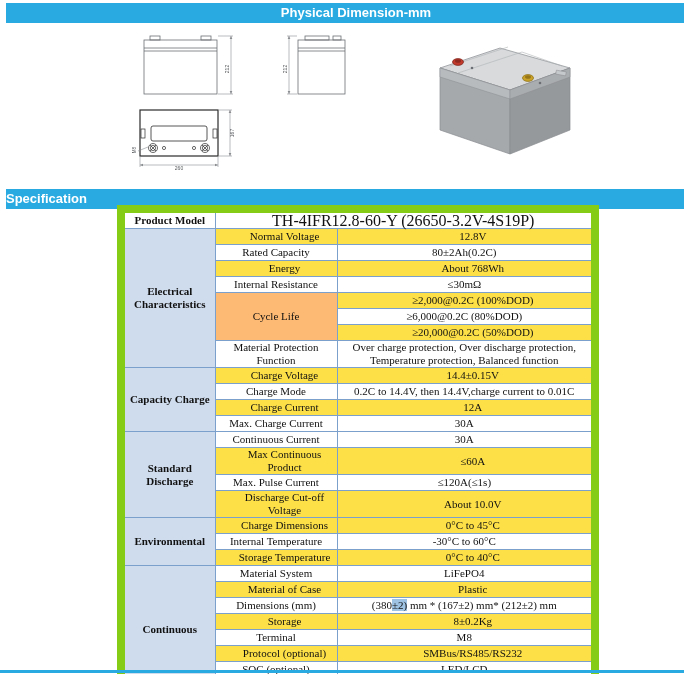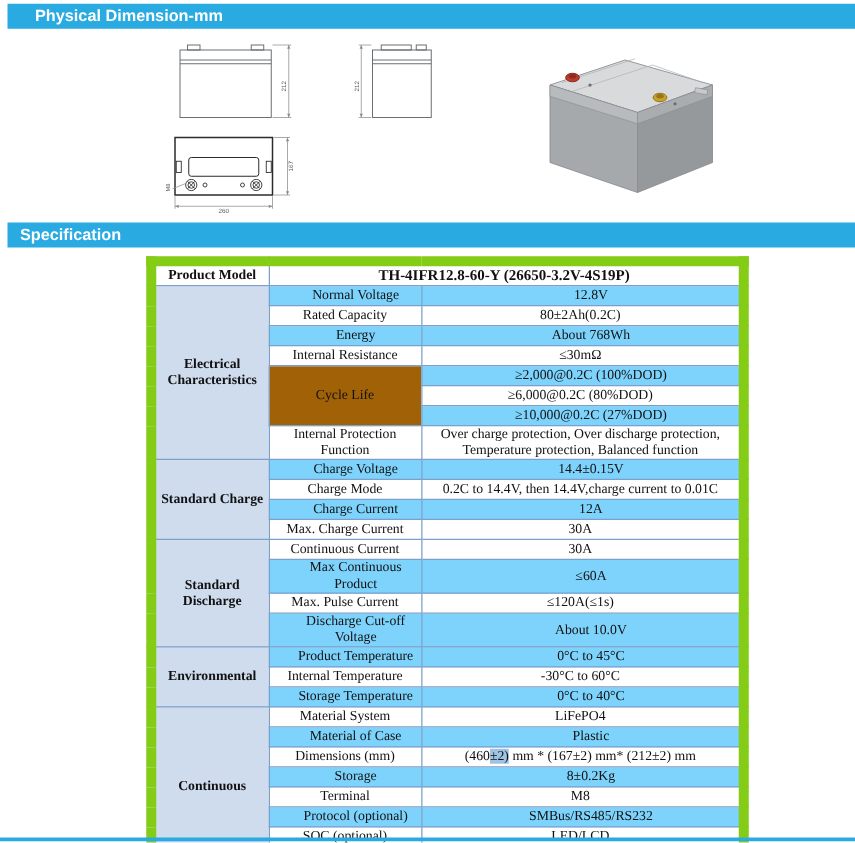--- a/index.html
+++ b/index.html
@@ -6,22 +6,22 @@
   body{
     width:684px;height:674px;position:relative;background:#ffffff;
     font-family:"Liberation Sans", sans-serif; overflow:hidden;
   }
   
   .bar{
     position:absolute;left:6px;right:0;height:20px;background:#29abe2;
     color:#ffffff;font-weight:bold;font-size:13px;line-height:20px;
     font-family:"Liberation Sans", sans-serif;
   }
-  .bar1{top:3px;padding-left:22px;}
-  .bar2{top:178px;padding-left:10px;}
+  .bar1{top:3px;padding-left:22px;text-align:center;}
+  .bar2{top:189px;}
   .bottom-rule{position:absolute;left:0;right:0;top:670px;height:3px;background:#29abe2;}
 
   
   .drawings{position:absolute;left:0;top:26px;width:684px;height:150px;}
 
   
   .spec-wrap{position:absolute;left:117px;top:205px;}
   table.spec{
     border-collapse:collapse;table-layout:fixed;width:482px;
     font-family:"Liberation Serif", "DejaVu Serif", serif;
@@ -30,25 +30,25 @@
   table.spec td{
     border:1px solid #7ba0cc;height:15px;padding:0 3px;
     text-align:center;vertical-align:middle;line-height:13px;
   }
   table.spec{border:8px solid #84cc16;}
   .c1{width:94px;}
   .c2{width:122px;}
   .c3{width:258px;}
   td.cat{background:#cfdcee;font-weight:bold;}
   td.pm-lbl{background:#ffffff;font-weight:bold;}
-  td.pm-val{font-weight:bold;font-size:12px;border-bottom:2px solid #5b83b8;}
+  td.pm-val{font-weight:normal;font-size:16px;border-bottom:2px solid #5b83b8;}
   td.pm-lbl{border-bottom:2px solid #5b83b8;}
-  tr.blue td.lbl, tr.blue td.val{background:#7dd3fc;padding-left:20px;}
+  tr.blue td.lbl, tr.blue td.val{background:#fde047;padding-left:20px;}
   tr.white td.lbl, tr.white td.val{background:#ffffff;}
-  td.cyc{background:#a16207;}
+  td.cyc{background:#fdba74;}
   td.val{white-space:nowrap;}
   td.wrap{white-space:normal;height:28px;}
   td.dimv{white-space:pre;}
   .hl{background:#9fc3e3;}
 </style>
 </head>
 <body>
 
 <div class="bar bar1">Physical Dimension-mm</div>
 
@@ -187,29 +187,29 @@
     <td class="val">≤30mΩ</td>
   </tr>
   <tr class="blue">
     <td class="cyc" rowspan="3">Cycle Life</td>
     <td class="val">≥2,000@0.2C (100%DOD)</td>
   </tr>
   <tr class="white">
     <td class="val">≥6,000@0.2C (80%DOD)</td>
   </tr>
   <tr class="blue">
-    <td class="val">≥10,000@0.2C (27%DOD)</td>
-  </tr>
-  <tr class="white">
-    <td class="lbl wrap">Internal Protection Function</td>
+    <td class="val">≥20,000@0.2C (50%DOD)</td>
+  </tr>
+  <tr class="white">
+    <td class="lbl wrap">Material Protection Function</td>
     <td class="val wrap">Over charge protection, Over discharge protection, Temperature protection, Balanced function</td>
   </tr>
 
   <tr class="blue">
-    <td class="cat" rowspan="4">Standard Charge</td>
+    <td class="cat" rowspan="4">Capacity Charge</td>
     <td class="lbl">Charge Voltage</td>
     <td class="val">14.4±0.15V</td>
   </tr>
   <tr class="white">
     <td class="lbl">Charge Mode</td>
     <td class="val">0.2C to 14.4V, then 14.4V,charge current to 0.01C</td>
   </tr>
   <tr class="blue">
     <td class="lbl">Charge Current</td>
     <td class="val">12A</td>
@@ -232,21 +232,21 @@
     <td class="lbl">Max. Pulse Current</td>
     <td class="val">≤120A(≤1s)</td>
   </tr>
   <tr class="blue">
     <td class="lbl">Discharge Cut-off Voltage</td>
     <td class="val">About 10.0V</td>
   </tr>
 
   <tr class="blue">
     <td class="cat" rowspan="3">Environmental</td>
-    <td class="lbl">Product Temperature</td>
+    <td class="lbl">Charge Dimensions</td>
     <td class="val">0°C to 45°C</td>
   </tr>
   <tr class="white">
     <td class="lbl">Internal Temperature</td>
     <td class="val">-30°C to 60°C</td>
   </tr>
   <tr class="blue">
     <td class="lbl">Storage Temperature</td>
     <td class="val">0°C to 40°C</td>
   </tr>
@@ -255,21 +255,21 @@
     <td class="cat" rowspan="8">Continuous</td>
     <td class="lbl">Material System</td>
     <td class="val">LiFePO4</td>
   </tr>
   <tr class="blue">
     <td class="lbl">Material of Case</td>
     <td class="val">Plastic</td>
   </tr>
   <tr class="white">
     <td class="lbl">Dimensions (mm)</td>
-    <td class="val dimv"><span>(460</span><span class="hl">±2)</span><span> mm * (167±2) mm* (212±2) mm</span></td>
+    <td class="val dimv"><span>(380</span><span class="hl">±2)</span><span> mm * (167±2) mm* (212±2) mm</span></td>
   </tr>
   <tr class="blue">
     <td class="lbl">Storage</td>
     <td class="val">8±0.2Kg</td>
   </tr>
   <tr class="white">
     <td class="lbl">Terminal</td>
     <td class="val">M8</td>
   </tr>
   <tr class="blue">

